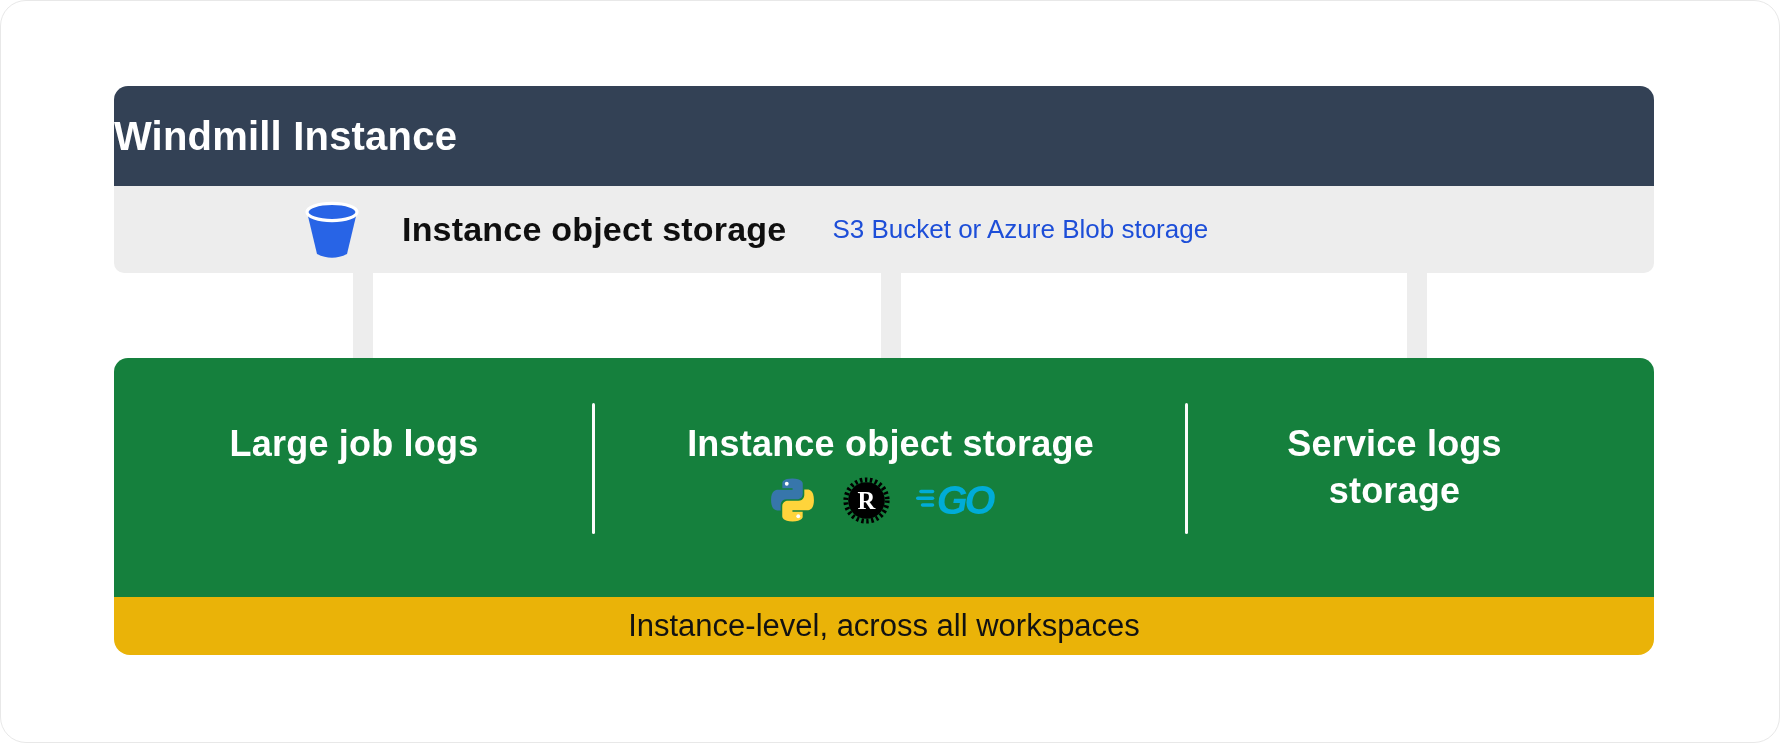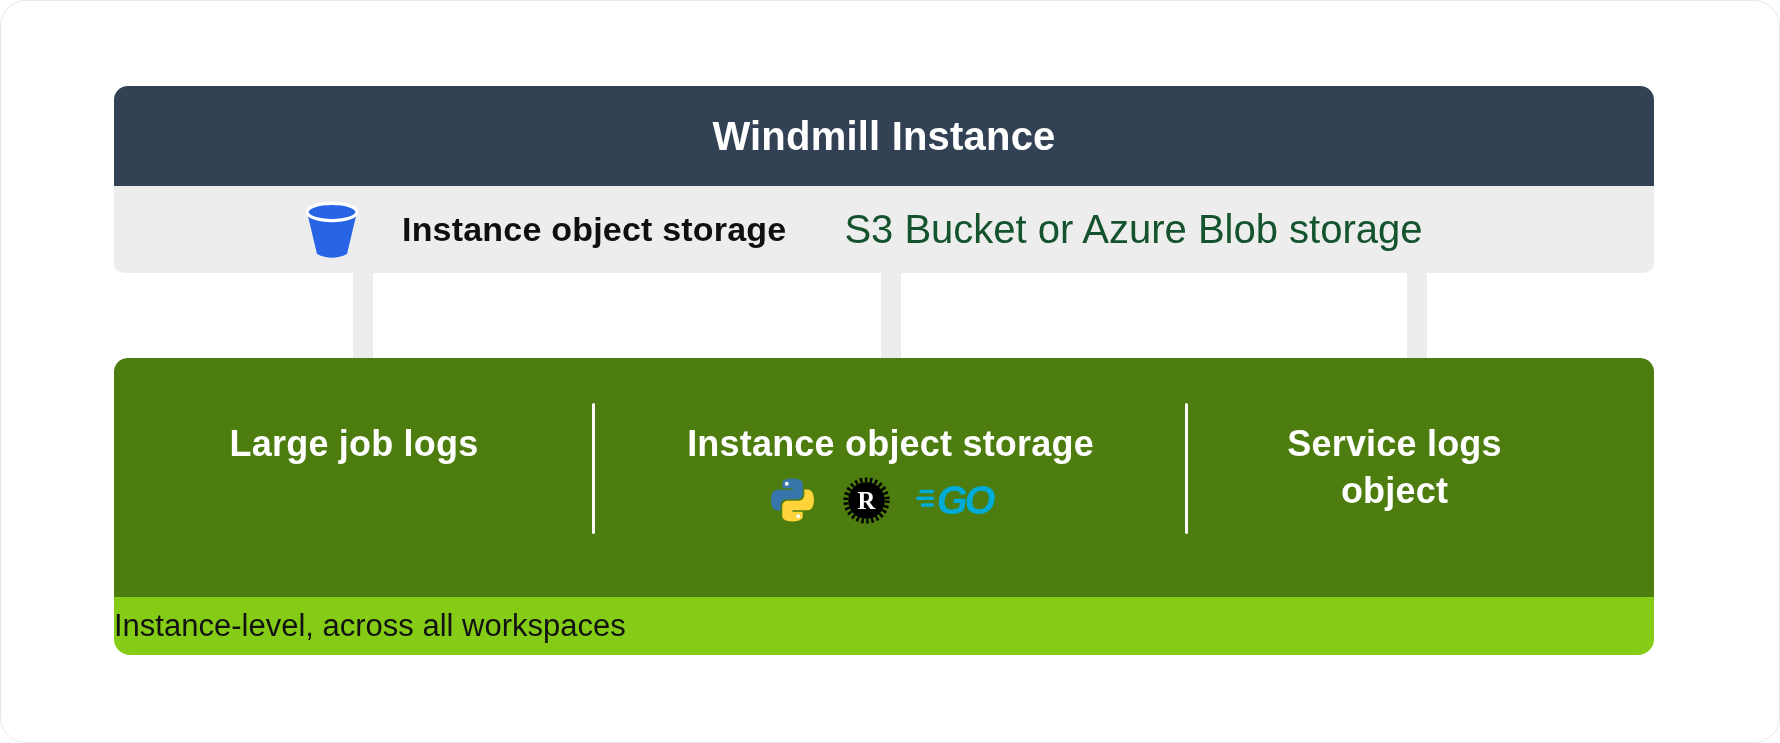--- a/index.html
+++ b/index.html
@@ -18,21 +18,21 @@
     overflow: hidden;
     box-sizing: border-box;
   }
   
   .header {
     position: absolute;
     left: 113px; top: 85px;
     width: 1540px; height: 100px;
     background: #334155;
     border-radius: 14px 14px 0 0;
-    display: flex; align-items: center; justify-content: center;
+    display: flex; align-items: center; justify-content: flex-start;
   }
   .header .title {
     color: #ffffff;
     font-size: 40px;
     font-weight: 700;
     letter-spacing: 0.2px;
   }
   
   .storage-bar {
     position: absolute;
@@ -46,40 +46,40 @@
   }
   .storage-bar .bucket { width: 64px; height: 64px; flex: 0 0 auto; }
   .storage-bar .label {
     margin-left: 38px;
     font-size: 34px;
     font-weight: 600;
     color: #0f0f0f;
     letter-spacing: 0.2px;
   }
   .storage-bar .detail {
-    margin-left: 58px;
-    font-size: 40px;
+    margin-left: 46px;
+    font-size: 26px;
     font-weight: 400;
-    color: #14532d;
+    color: #1d4ed8;
   }
   
   .flow-arrow {
     position: absolute;
     top: 272px;
     width: 56px; height: 126px;
   }
   .arrow-1 { left: 334px; }
   .arrow-2 { left: 862px; }
   .arrow-3 { left: 1388px; }
   
   .blue-box {
     position: absolute;
     left: 113px; top: 357px;
     width: 1540px; height: 239px;
-    background: #4d7c0f;
+    background: #15803d;
     border-radius: 14px 14px 0 0;
   }
   .col {
     position: absolute;
     top: 0; height: 100%;
     display: flex; flex-direction: column;
     align-items: center;
     padding-top: 62px;
     box-sizing: border-box;
   }
@@ -108,23 +108,23 @@
     display: flex;
     align-items: center;
     gap: 24px;
     height: 58px;
   }
   
   .footer {
     position: absolute;
     left: 113px; top: 596px;
     width: 1540px; height: 58px;
-    background: #84cc16;
+    background: #eab308;
     border-radius: 0 0 16px 16px;
-    display: flex; align-items: center; justify-content: flex-start;
+    display: flex; align-items: center; justify-content: center;
   }
   .footer .caption {
     font-size: 31px;
     font-weight: 400;
     color: #121212;
   }
 </style>
 </head>
 <body>
 
@@ -190,21 +190,21 @@
           <text x="26" y="49" font-size="50" font-weight="800" font-style="italic" letter-spacing="-4" fill="#00ACD7" font-family="'Liberation Sans', sans-serif">GO</text>
         </svg>
 
       </div>
     </div>
 
     <div class="divider divider-2"></div>
 
     <div class="col col-3">
       <div class="line">Service logs</div>
-      <div class="line">object</div>
+      <div class="line">storage</div>
     </div>
 
   </div>
 
   <div class="footer">
     <div class="caption">Instance-level, across all workspaces</div>
   </div>
 
 </div>
 

